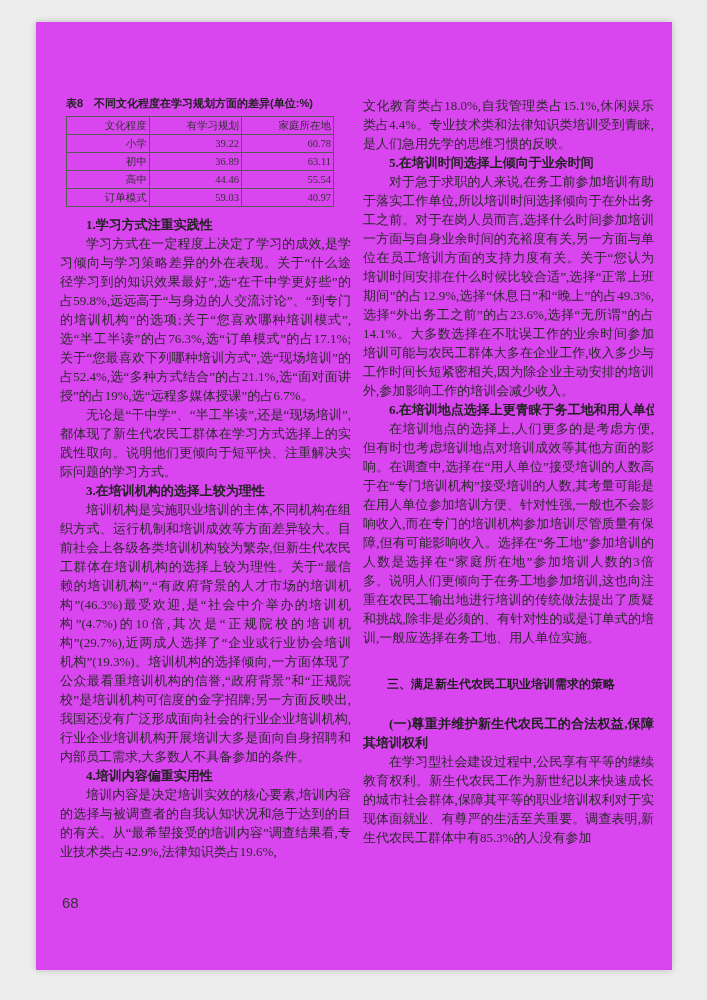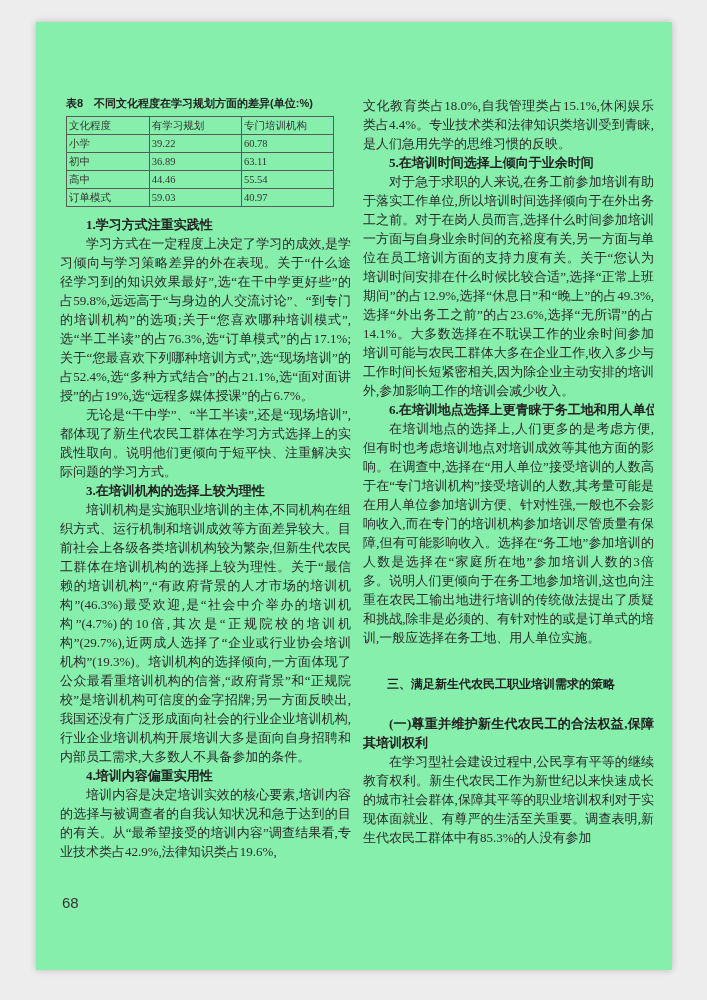--- a/index.html
+++ b/index.html
@@ -3,21 +3,21 @@
 <meta charset="utf-8">
 <style>
   html,body{margin:0;padding:0;}
   body{
     width:707px;height:1000px;position:relative;
     background:#ededed;
     font-family:"Liberation Serif","DejaVu Serif",serif;
   }
   .page{
     position:absolute;left:36px;top:22px;width:636px;height:948px;
-    background:#86efac;
+    background:#d946ef;
     box-shadow:0 0 7px rgba(0,0,0,0.22);
   }
   .content{
     position:absolute;left:24px;top:74px;right:18px;
     display:flex;gap:12px;
   }
   .col{
     width:291px;height:822px;overflow:hidden;
     font-size:13px;line-height:19px;color:#2b2b2b;
     text-align:justify;
@@ -35,21 +35,21 @@
     text-align:left;line-height:15px;margin:0 0 5px 0;
     white-space:nowrap;overflow:hidden;
   }
   table.stats{
     border-collapse:collapse;width:268px;
     font-size:10.5px;color:#333;
   }
   table.stats td,table.stats th{
     border:1px solid #5a5a5a;
     height:17px;padding:0 2px;
-    text-align:left;font-weight:normal;
+    text-align:right;font-weight:normal;
     line-height:12px;
   }
   table.stats col.c1{width:31%;}
   table.stats col.c2{width:34.5%;}
   table.stats col.c3{width:34.5%;}
   .section-head{
     margin:26px 0 18px 0;text-indent:2em;
     font-weight:bold;font-size:12px;line-height:23px;color:#1f1f1f;
   }
   .sub-head{
@@ -73,21 +73,21 @@
         <table class="stats">
           <colgroup>
               <col class="c1">
               <col class="c2">
               <col class="c3">
             </colgroup>
           <tbody>
               <tr>
             <th>文化程度</th>
             <th>有学习规划</th>
-            <th>专门培训机构</th>
+            <th>家庭所在地</th>
           </tr>
           <tr>
             <td>小学</td>
             <td>39.22</td>
             <td>60.78</td>
           </tr>
           <tr>
             <td>初中</td>
             <td>36.89</td>
             <td>63.11</td>

